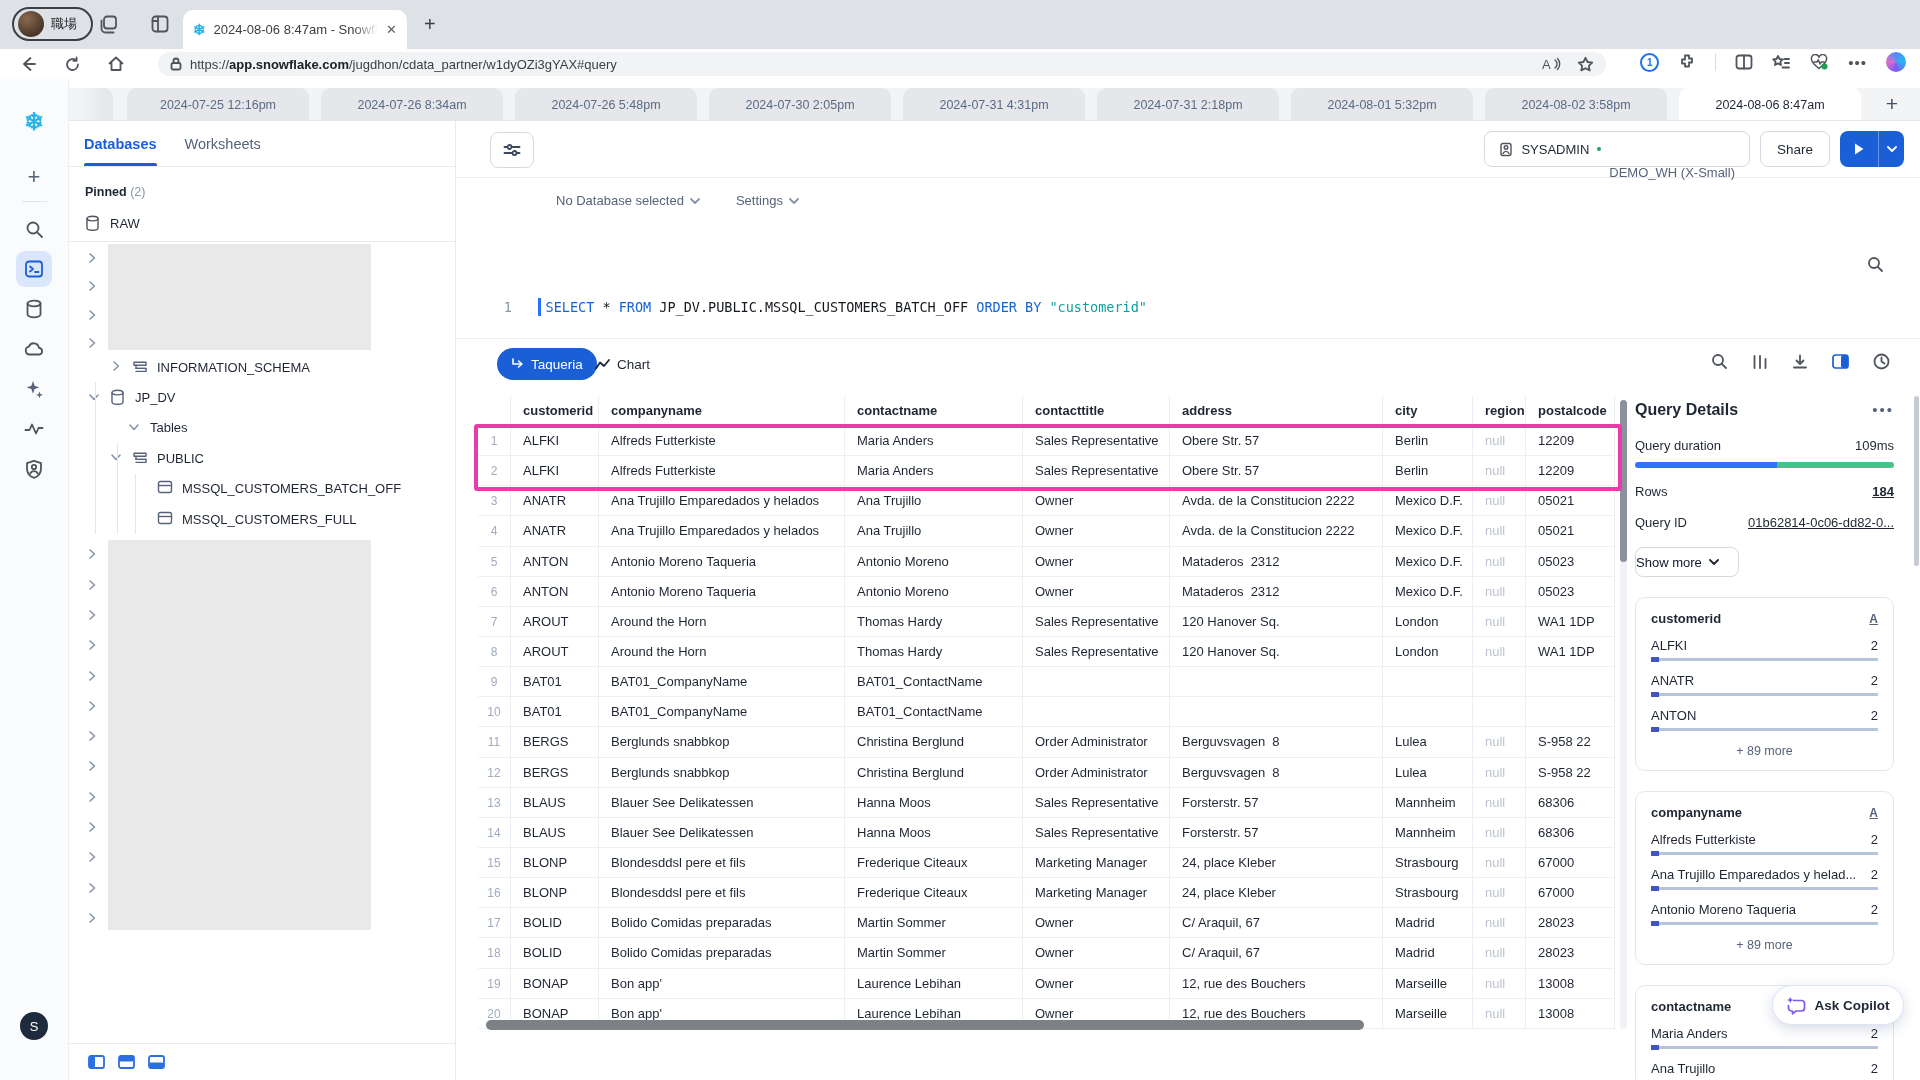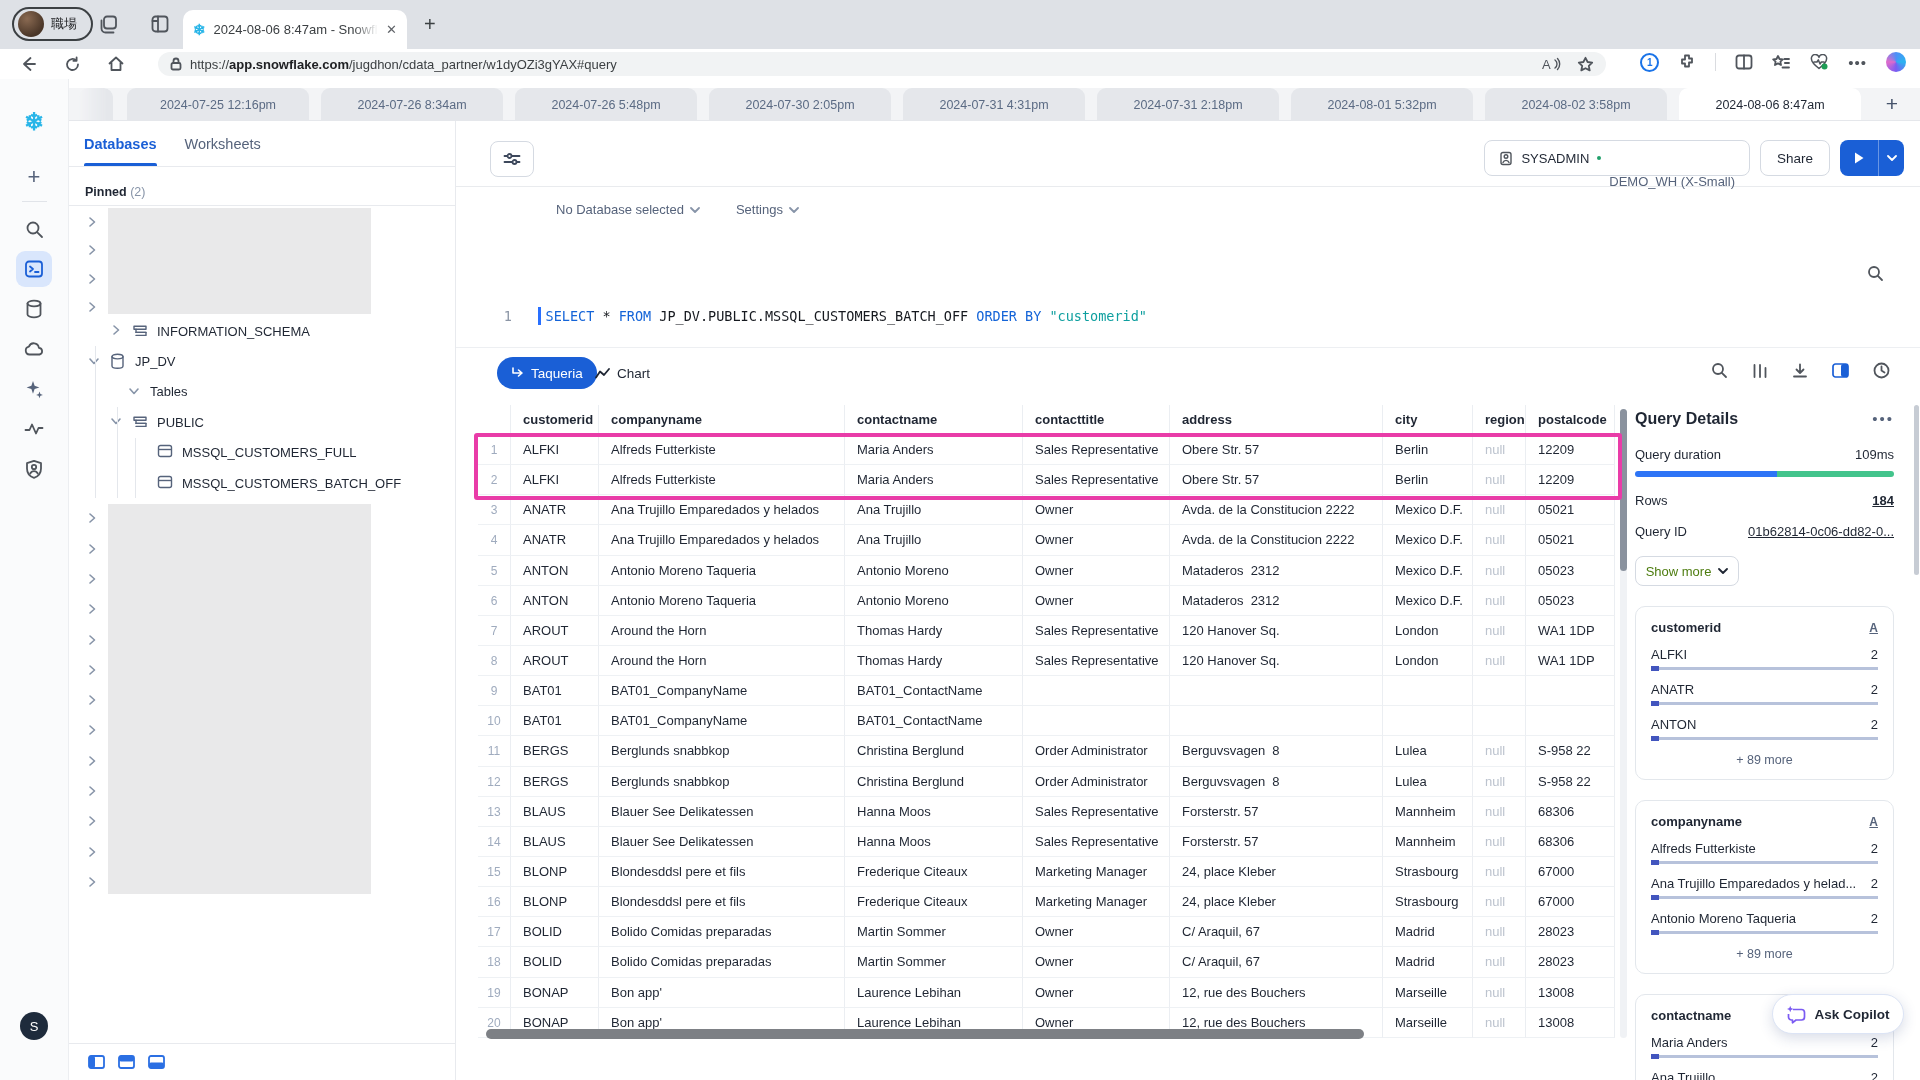--- a/index.html
+++ b/index.html
@@ -84,21 +84,21 @@
   .tree-row .obj-ic { width:17px; height:17px; color:#56637b; flex:0 0 auto; }
   .tree-label { white-space:nowrap; }
   .d0 { padding-left:19px; } .d1 { padding-left:41px; } .d2 { padding-left:59px; } .d3 { padding-left:88px; }
   .guide { position:absolute; width:1px; background:#e4e7ec; }
 
   #side-footer { position:absolute; left:0; bottom:0; width:100%; height:37px; border-top:1px solid #e8eaee; background:#fff;
     display:flex; align-items:center; gap:13px; padding-left:19px; }
   .layout-ic { width:17px; height:14px; }
 
   
-  #main { position:absolute; left:456px; top:130px; width:1464px; height:824px; background:#fff; }
+  #main { position:absolute; left:456px; top:121px; width:1464px; height:824px; background:#fff; }
   #wk-toolbar { position:absolute; left:0; top:0; width:100%; height:57px; border-bottom:1px solid #e9ebee; }
   .sliders-btn { position:absolute; left:34px; top:11px; width:44px; height:36px; border:1px solid #d5dae2; border-radius:8px;
     display:flex; align-items:center; justify-content:center; color:#3d485c; }
   .wk-right { position:absolute; right:16px; top:10px; display:flex; align-items:center; gap:10px; }
   .ctx-pill { height:36px; border:1px solid #d5dae2; border-radius:8px; display:flex; align-items:center; gap:8px;
     padding:0 14px; font-size:13px; }
   .ctx-role { color:#1f2633; font-weight:500; }
   .ctx-dot { width:4px; height:4px; border-radius:50%; background:#21a06b; }
   .ctx-wh { color:#56637b;margin-top:46px; }
   .share-btn { height:36px; border:1px solid #d5dae2; border-radius:8px; padding:0 16px; font-size:13.5px; font-weight:500;
@@ -144,21 +144,21 @@
   #qpanel { position:absolute; left:1177px; top:271px; width:273px; height:688px; overflow:hidden; padding:6px 12px 0 2px; }
   .qp-head { display:flex; justify-content:space-between; align-items:center; height:24px; }
   .qp-title { font-size:16px; font-weight:700; color:#1f2633; }
   .qp-menu { color:#56637b; font-size:15px; letter-spacing:2px; line-height:8px; }
   .qp-row { display:flex; justify-content:space-between; font-size:13px; color:#1f2633; margin-top:16px; }
   .qp-row .lab { color:#1f2633; }
   .qp-row .val.link { text-decoration:underline; font-weight:600; }
   .dur-bar { margin-top:9px; height:6px; border-radius:3px; overflow:hidden; display:flex; }
   .dur-blue { background:#2d74f6; } .dur-green { background:#43c48c; }
   .showmore { margin-top:17px; height:30px; width:104px; border:1px solid #d5dae2; border-radius:8px; display:flex;
-    align-items:center; justify-content:center; gap:7px; font-size:13px; font-weight:500; color:#4d7c0f; background:#fff; }
+    align-items:center; gap:7px; font-size:13px; font-weight:500; color:#0f172a; background:#fff; }
   .stat-card { margin-top:20px; border:1px solid #e3e7ec; border-radius:10px; padding:13px 15px 12px; background:#fff; }
   .stat-head { display:flex; justify-content:space-between; align-items:center; }
   .stat-col { font-size:13px; font-weight:700; color:#1f2633; }
   .stat-type { font-size:12px; font-weight:700; color:#56637b; text-decoration:underline; }
   .stat-item { margin-top:12px; }
   .stat-line { display:flex; justify-content:space-between; font-size:13px; color:#1f2633; }
   .stat-val { white-space:nowrap; overflow:hidden; }
   .stat-bar { margin-top:5px; height:3px; background:#b7c2db; position:relative; }
   .stat-bar::before { content:""; position:absolute; left:0; top:-1px; width:8px; height:5px; background:#4255be; }
   .stat-more { margin-top:13px; text-align:center; font-size:12.5px; color:#56637b; }
@@ -341,20 +341,27 @@
       <div class="side-tab active">
           <span>Databases</span>
         </div>
       <div class="side-tab">
           <span>Worksheets</span>
         </div>
     </div>
     <div class="pinned-row">
       <b>Pinned</b> <span class="cnt">(2)</span>
     </div>
+    <div class="raw-row">
+      <svg width="15" height="17" viewBox="0 0 15 17" class="line" style="stroke-width:1.4">
+          <ellipse cx="7.5" cy="3.6" rx="5.5" ry="2.3"></ellipse>
+          <path d="M2 3.6 V13 c0 1.3 2.5 2.3 5.5 2.3 s5.5 -1 5.5 -2.3 V3.6"></path>
+        </svg>
+      <span>RAW</span>
+    </div>
     <div class="sec-div"></div>
     <div id="tree-zone">
       <div class="redact-zone" style="height:110px" id="redact-top">
         <div class="redact-block"></div>
       <span class="r-chev" style="top: 8px;"><svg width="12" height="12" viewBox="0 0 12 12" fill="none" stroke="currentColor" stroke-width="1.6" stroke-linecap="round" stroke-linejoin="round">
               <path d="M4 2 L8.5 6 L4 10"></path>
             </svg></span>
           <span class="r-chev" style="top: 36px;"><svg width="12" height="12" viewBox="0 0 12 12" fill="none" stroke="currentColor" stroke-width="1.6" stroke-linecap="round" stroke-linejoin="round">
               <path d="M4 2 L8.5 6 L4 10"></path>
             </svg></span>
@@ -421,30 +428,30 @@
             </span>
             <span class="tree-label">PUBLIC</span>
           </div>
           <div class="tree-row d3">
             <span class="obj-ic" style="display: inline-flex;">
               <svg width="16" height="14" viewBox="0 0 16 14" fill="none" stroke="currentColor" stroke-width="1.4" stroke-linejoin="round">
                 <rect x="1.5" y="1.5" width="13" height="11" rx="2"></rect>
                 <path d="M1.5 5.5 H14.5"></path>
               </svg>
             </span>
-            <span class="tree-label">MSSQL_CUSTOMERS_FULL</span>
+            <span class="tree-label">MSSQL_CUSTOMERS_BATCH_OFF</span>
           </div>
           <div class="tree-row d3">
             <span class="obj-ic" style="display: inline-flex;">
               <svg width="16" height="14" viewBox="0 0 16 14" fill="none" stroke="currentColor" stroke-width="1.4" stroke-linejoin="round">
                 <rect x="1.5" y="1.5" width="13" height="11" rx="2"></rect>
                 <path d="M1.5 5.5 H14.5"></path>
               </svg>
             </span>
-            <span class="tree-label">MSSQL_CUSTOMERS_BATCH_OFF</span>
+            <span class="tree-label">MSSQL_CUSTOMERS_FULL</span>
           </div>
         </div>
       <div class="redact-zone" style="height:394px;margin-top:4px" id="redact-bottom">
         <div class="redact-block"></div>
       <span class="r-chev" style="top: 8px;"><svg width="12" height="12" viewBox="0 0 12 12" fill="none" stroke="currentColor" stroke-width="1.6" stroke-linecap="round" stroke-linejoin="round">
               <path d="M4 2 L8.5 6 L4 10"></path>
             </svg></span>
           <span class="r-chev" style="top: 38.3px;"><svg width="12" height="12" viewBox="0 0 12 12" fill="none" stroke="currentColor" stroke-width="1.6" stroke-linecap="round" stroke-linejoin="round">
               <path d="M4 2 L8.5 6 L4 10"></path>
             </svg></span>

